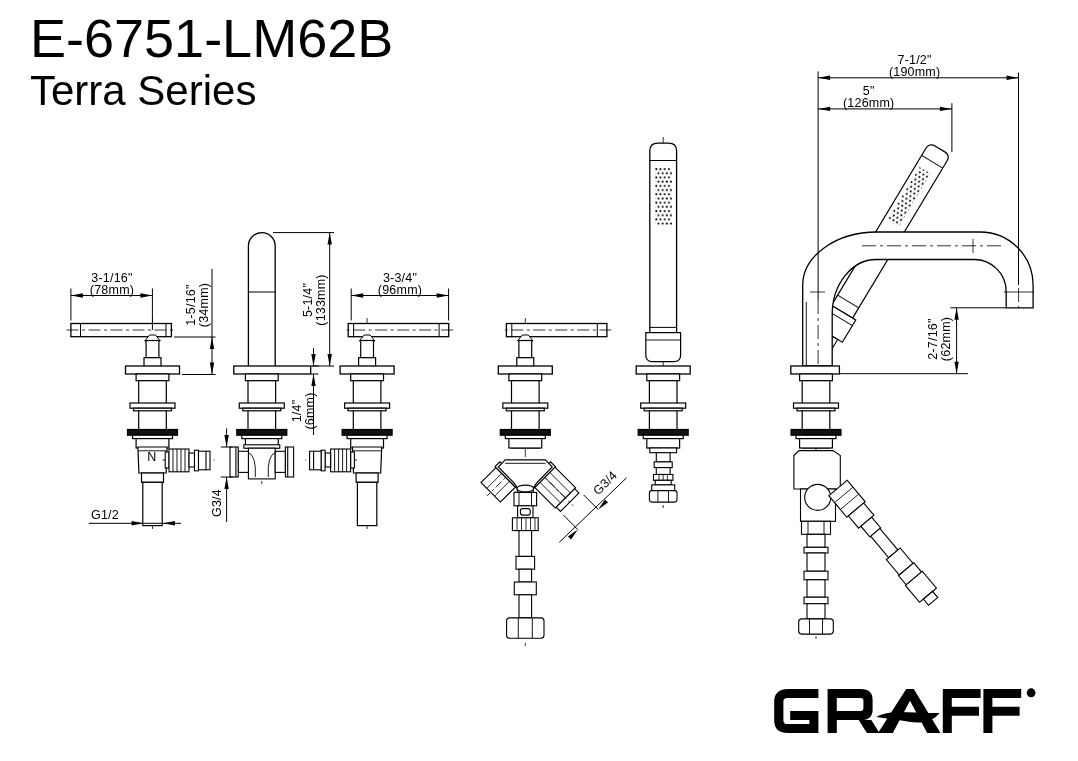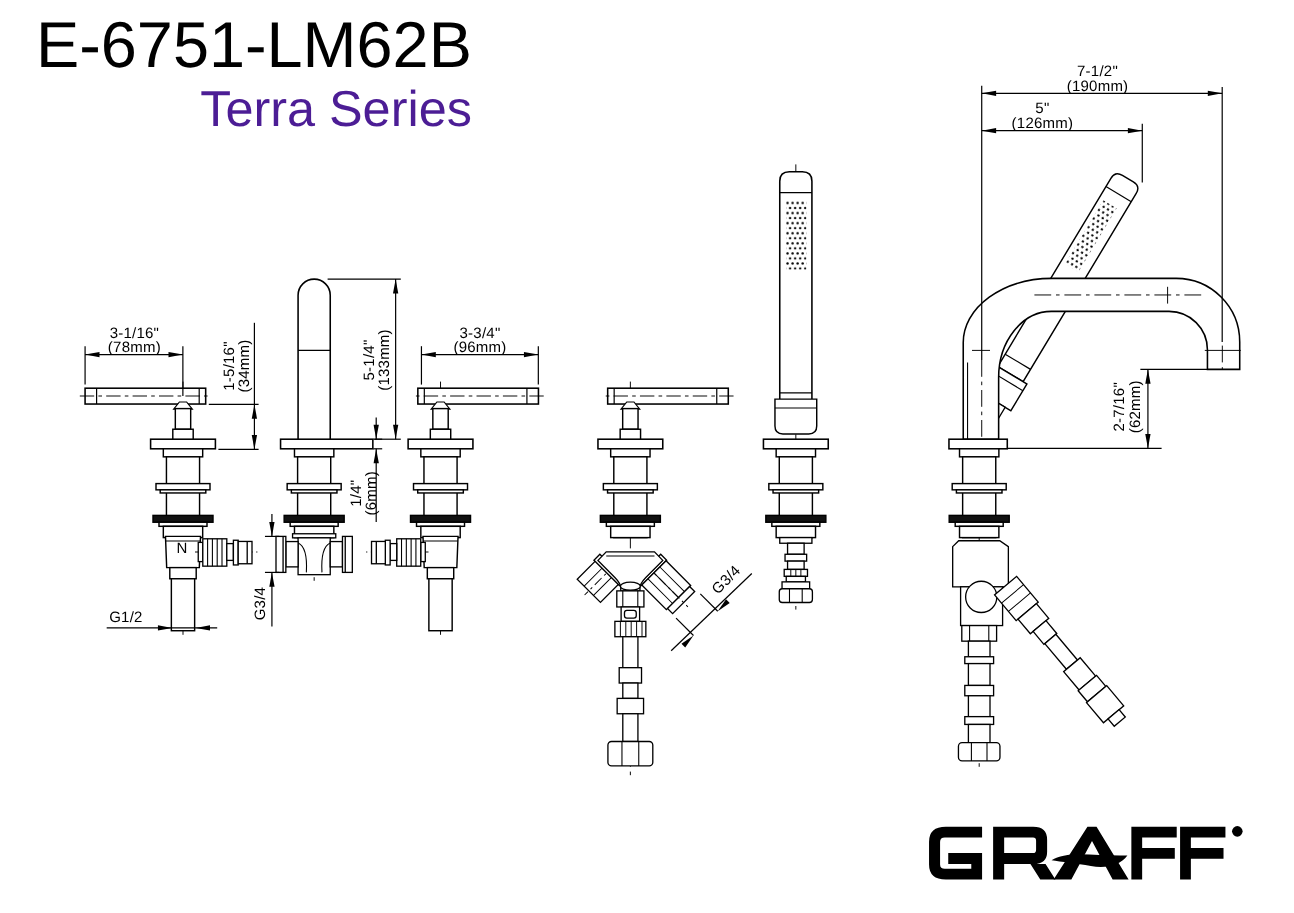--- a/index.html
+++ b/index.html
@@ -1,20 +1,20 @@
 <!DOCTYPE html>
 <html><head>
 <meta charset="utf-8">
 <style>
   html,body{margin:0;padding:0;background:#fff;}
   #sheet{position:relative;width:1078px;height:761px;background:#ffffff;overflow:hidden;
-         font-family:"Liberation Sans", sans-serif;text-align:right;}
+         font-family:"Liberation Sans", sans-serif;}
   #title-block{position:absolute;left:30px;top:11px;color:#000;}
   #model-no{font-size:54px;line-height:1;letter-spacing:0px;color:#000;}
-  #series-name{font-size:42px;line-height:1;margin-top:5px;color:#4c1d95;}
+  #series-name{font-size:42px;line-height:1;margin-top:5px;color:#000000;}
   svg text{font-family:"Liberation Sans", sans-serif;fill:#000;}
   .dimtxt{font-size:12.5px;letter-spacing:0.2px;}
 </style>
 </head>
 <body>
 
 <div id="sheet">
   <div id="title-block">
     <div id="model-no">E-6751-LM62B</div>
     <div id="series-name">Terra Series</div>

